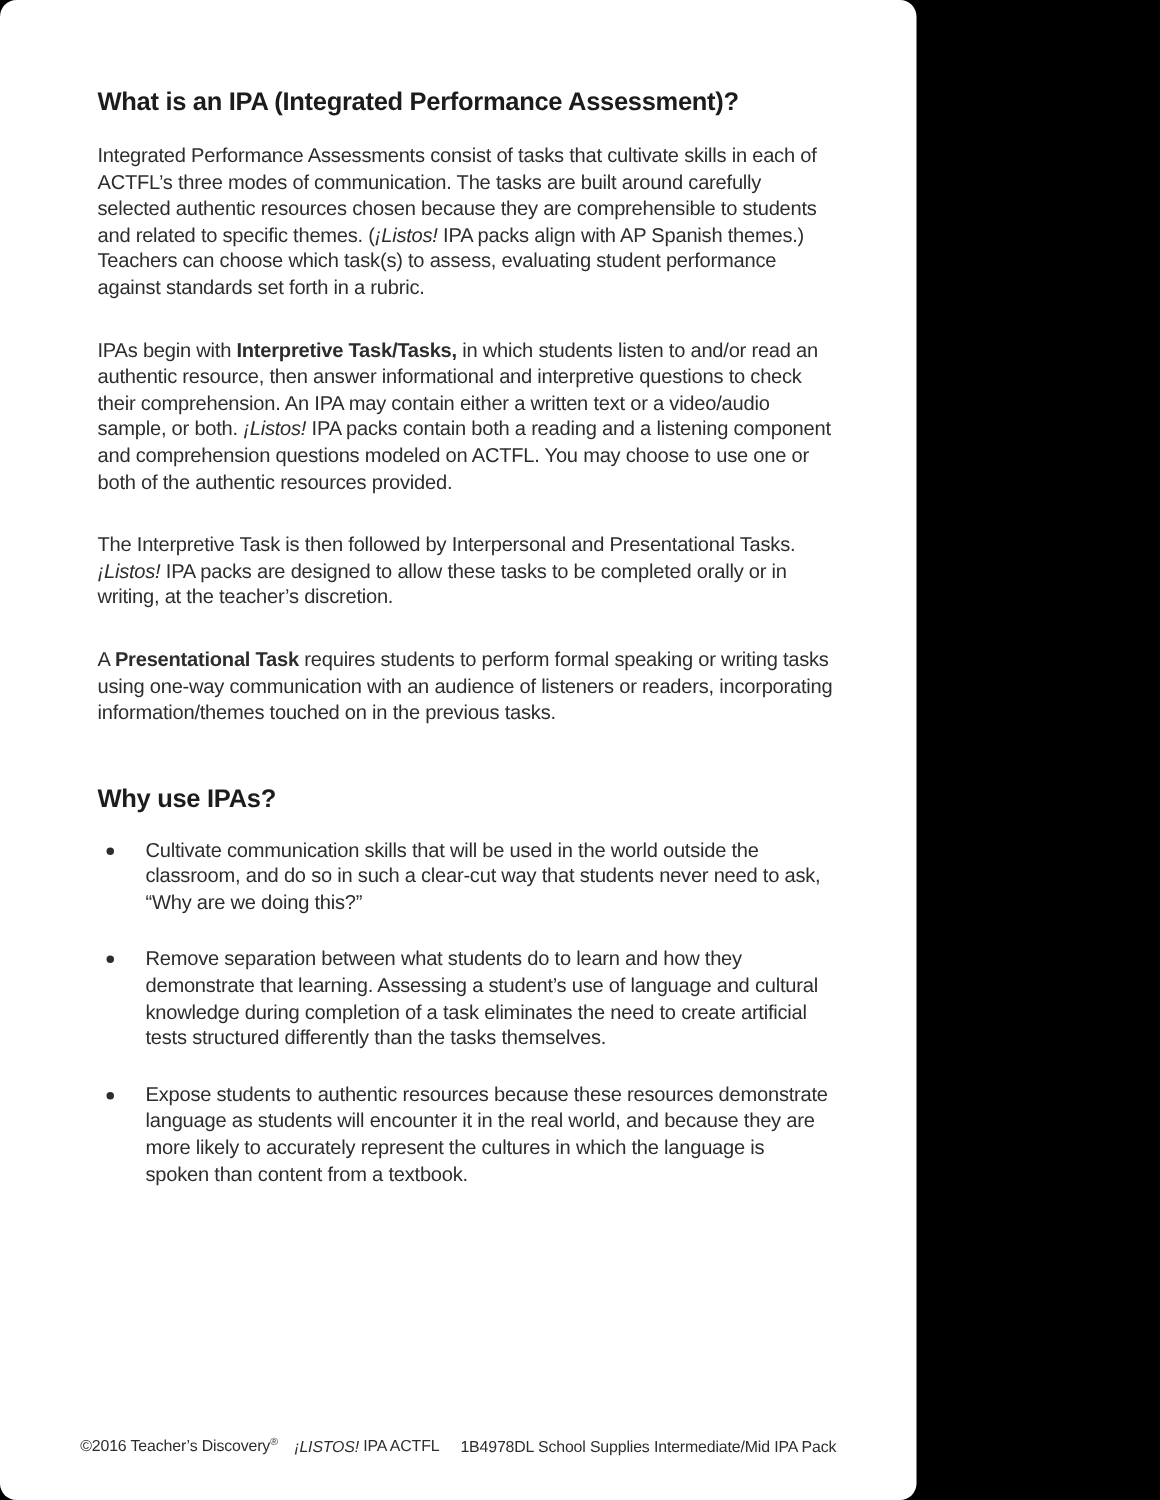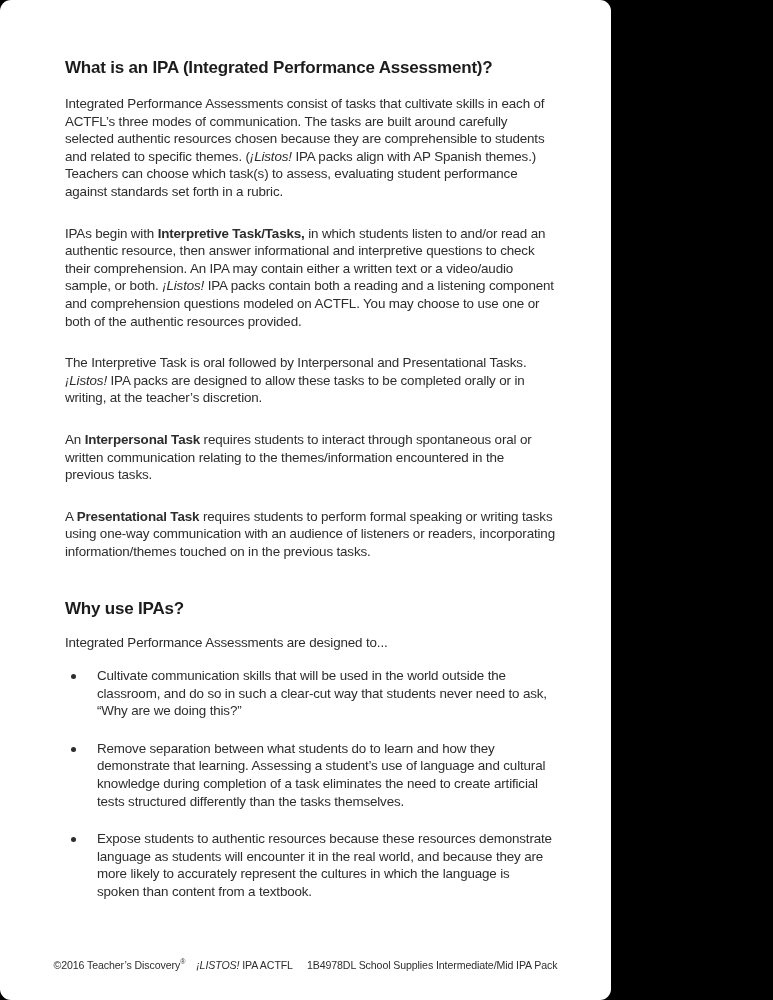--- a/index.html
+++ b/index.html
@@ -92,29 +92,27 @@
 
 <div class="page">
   <div class="content">
 
     <h1 class="doc-heading">What is an IPA (Integrated Performance Assessment)?</h1>
 
     <p class="para"><span>Integrated Performance Assessments consist of tasks that cultivate skills in each of ACTFL’s three modes of communication. The tasks are built around carefully selected authentic resources chosen because they are comprehensible to students and related to specific themes. (</span><span class="i">¡Listos!</span><span> IPA packs align with AP Spanish themes.) Teachers can choose which task(s) to assess, evaluating student performance against standards set forth in a rubric.</span></p>
 
     <p class="para"><span>IPAs begin with </span><span class="b">Interpretive Task/Tasks,</span><span> in which students listen to and/or read an authentic resource, then answer informational and interpretive questions to check their comprehension. An IPA may contain either a written text or a video/audio sample, or both. </span><span class="i">¡Listos!</span><span> IPA packs contain both a reading and a listening component and comprehension questions modeled on ACTFL. You may choose to use one or both of the authentic resources provided.</span></p>
 
-    <p class="para"><span>The Interpretive Task is oral followed by Interpersonal and Presentational Tasks. </span><span class="i">¡Listos!</span><span> IPA packs are designed to allow these tasks to be completed orally or in writing, at the teacher’s discretion.</span></p>
+    <p class="para"><span>The Interpretive Task is then followed by Interpersonal and Presentational Tasks. </span><span class="i">¡Listos!</span><span> IPA packs are designed to allow these tasks to be completed orally or in writing, at the teacher’s discretion.</span></p>
 
-    <p class="para"><span>An </span><span class="b">Interpersonal Task</span><span> requires students to interact through spontaneous oral or written communication relating to the themes/information encountered in the previous tasks.</span></p>
 
     <p class="para"><span>A </span><span class="b">Presentational Task</span><span> requires students to perform formal speaking or writing tasks using one-way communication with an audience of listeners or readers, incorporating information/themes touched on in the previous tasks.</span></p>
 
     <h1 class="doc-heading second">Why use IPAs?</h1>
 
-    <p class="para intro">Integrated Performance Assessments are designed to...</p>
 
     <div class="bullets">
       <div class="bullet-item">
           <span class="dot"></span>
           <span class="li-text">Cultivate communication skills that will be used in the world outside the classroom, and do so in such a clear-cut way that students never need to ask, “Why are we doing this?”</span>
         </div>
       <div class="bullet-item">
           <span class="dot"></span>
           <span class="li-text">Remove separation between what students do to learn and how they demonstrate that learning. Assessing a student’s use of language and cultural knowledge during completion of a task eliminates the need to create artificial tests structured differently than the tasks themselves.</span>
         </div>

